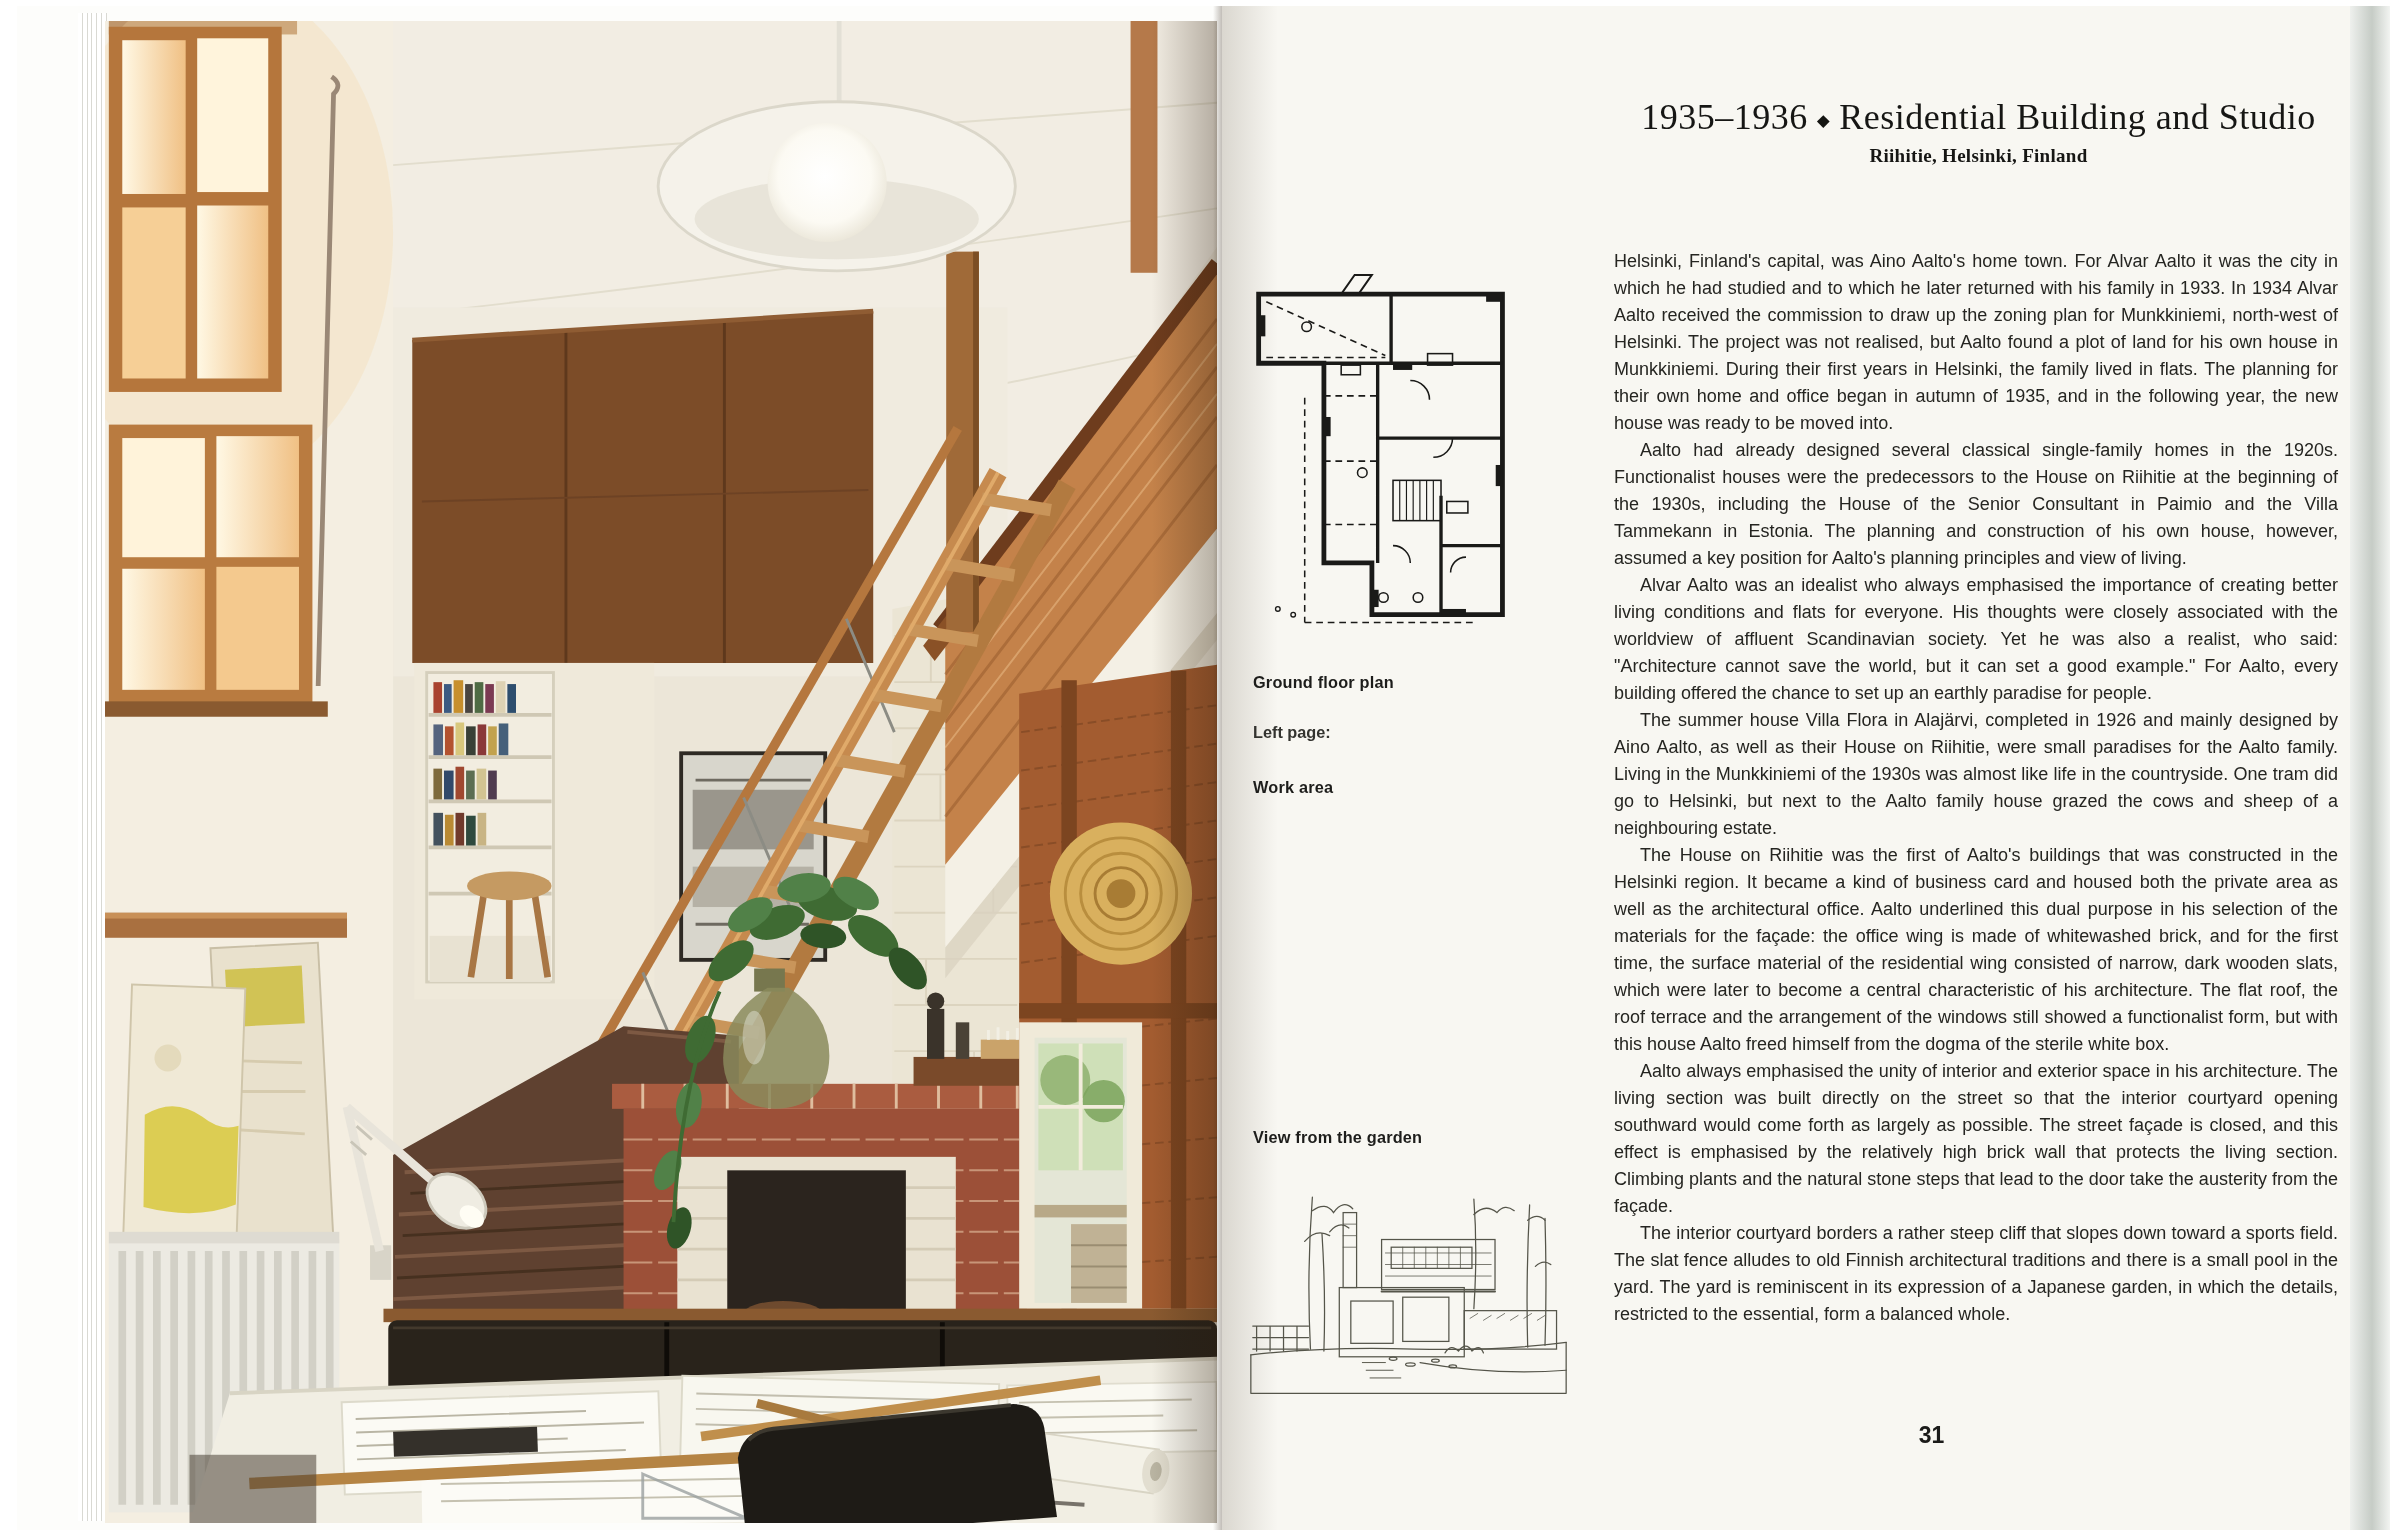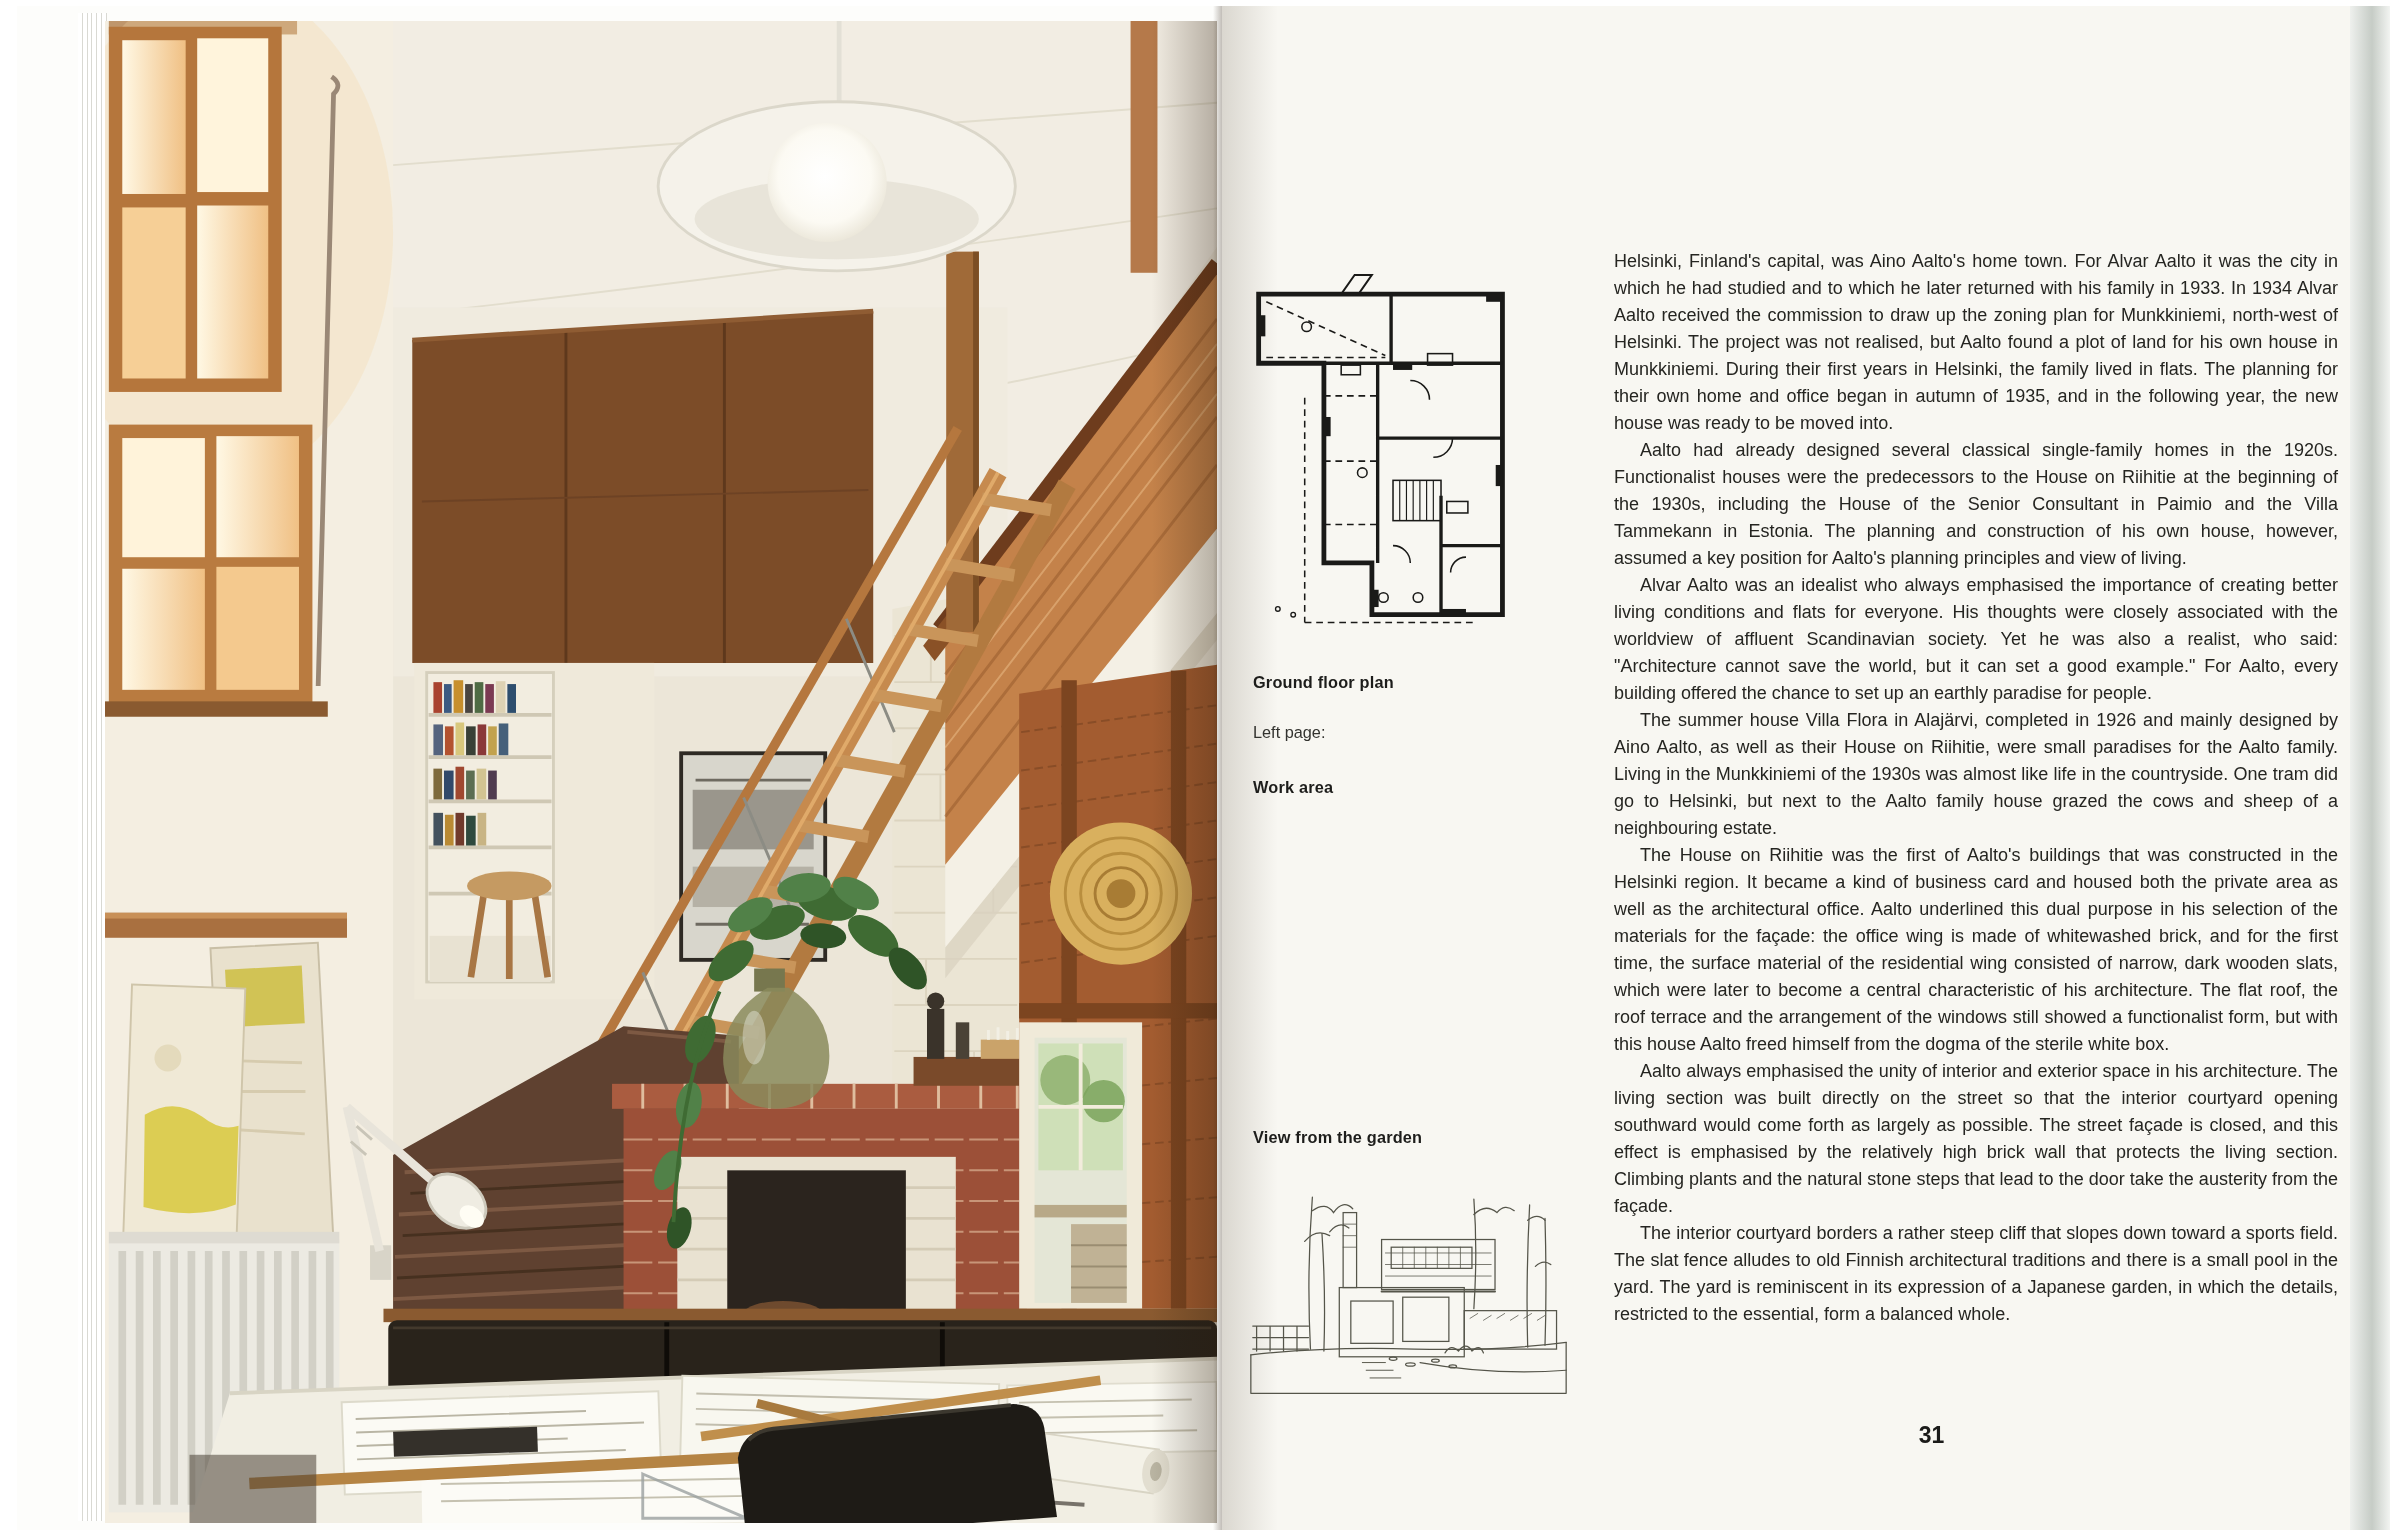--- a/index.html
+++ b/index.html
@@ -18,21 +18,21 @@
   header{position:absolute;left:384px;top:90px;width:745px;text-align:center;color:#161614;}
   .title-line{font-family:"Liberation Serif",serif;font-size:36px;letter-spacing:0.5px;white-space:nowrap;}
   .sep{display:inline-block;width:8.6px;height:8.6px;background:#151512;transform:rotate(45deg);
        margin:0 11.5px 2.9px 11.5px;}
   .subtitle{font-family:"Liberation Serif",serif;font-weight:bold;font-size:19px;margin-top:7.7px;
             letter-spacing:0.3px;}
   figure{margin:0;position:absolute;}
   .floorplan{left:27px;top:267px;width:265px;height:359px;}
   .gardensketch{left:25px;top:1168px;width:327px;height:234px;}
   .cap{position:absolute;left:31px;font-size:16.3px;font-weight:bold;color:#1d1d1b;letter-spacing:0.2px;}
-  .cap-light{position:absolute;left:31px;font-size:16.3px;font-weight:normal;color:#33332f;}
+  .cap-light{position:absolute;left:31px;font-size:16.3px;font-weight:bold;color:#33332f;}
   .cap-plan{top:667px;} .cap-lp{top:717px;} .cap-work{top:772px;text-align:right;} .cap-garden{top:1122px;}
   .bodycol{position:absolute;left:392px;top:242px;width:724px;color:#252521;
     font-size:18px;line-height:27px;text-align:justify;}
   .bodycol p{margin:0;}
   .bodycol p + p{text-indent:26px;}
   .pagenum{position:absolute;left:671px;top:1416px;width:77px;text-align:center;
     font-size:23px;font-weight:bold;color:#1b1b19;}
   .book-edge-right{position:absolute;left:2350px;top:5.8px;width:40px;height:1524px;
     background:linear-gradient(90deg,#eef0ed,#c6ccc6 55%,#f2f4f1);}
   svg{display:block;}
@@ -343,20 +343,26 @@
       <rect x="1090" y="0" width="68" height="1563" fill="url(#gutterdark)"></rect>
       <rect x="88" y="1492" width="132" height="71" fill="#4a4136" opacity=".55"></rect>
     </svg>
 
     <div class="gutter-left"></div>
   </div>
 
   <div class="page page-right">
     <div class="gutter-right"></div>
 
+    <header>
+      <div class="title-line">
+        <span>1935–1936</span><span class="sep"></span><span>Residential Building and Studio</span>
+      </div>
+      <div class="subtitle">Riihitie, Helsinki, Finland</div>
+    </header>
 
     <figure class="floorplan">
       <svg viewBox="0 0 276 374" width="265" height="359">
         <g stroke="#1a1a18" fill="none">
           <path d="M96,22 L110,2 H128 L114,22" stroke-width="2"></path>
           <path d="M10,22 H264 V356 H128 V302 H78 V94 H10 Z" stroke-width="5"></path>
           <path d="M148,22 V94 M78,94 H264 M134,94 V302 M134,172 H264 M200,232 V356 M200,284 H264" stroke-width="3.5"></path>
           <path d="M58,130 V364 M58,364 H238 M78,128 H134 M78,196 H134 M78,262 H134 M18,30 L142,86 M18,88 H142" stroke-width="1.6" stroke-dasharray="7 5"></path>
           <path d="M168,112 a20,20 0 0 1 20,20 M212,172 a20,20 0 0 1 -20,20 M150,284 a18,18 0 0 1 18,18 M226,296 a16,16 0 0 0 -16,16" stroke-width="1.6"></path>
           <rect x="150" y="216" width="50" height="42" stroke-width="1.6"></rect>

